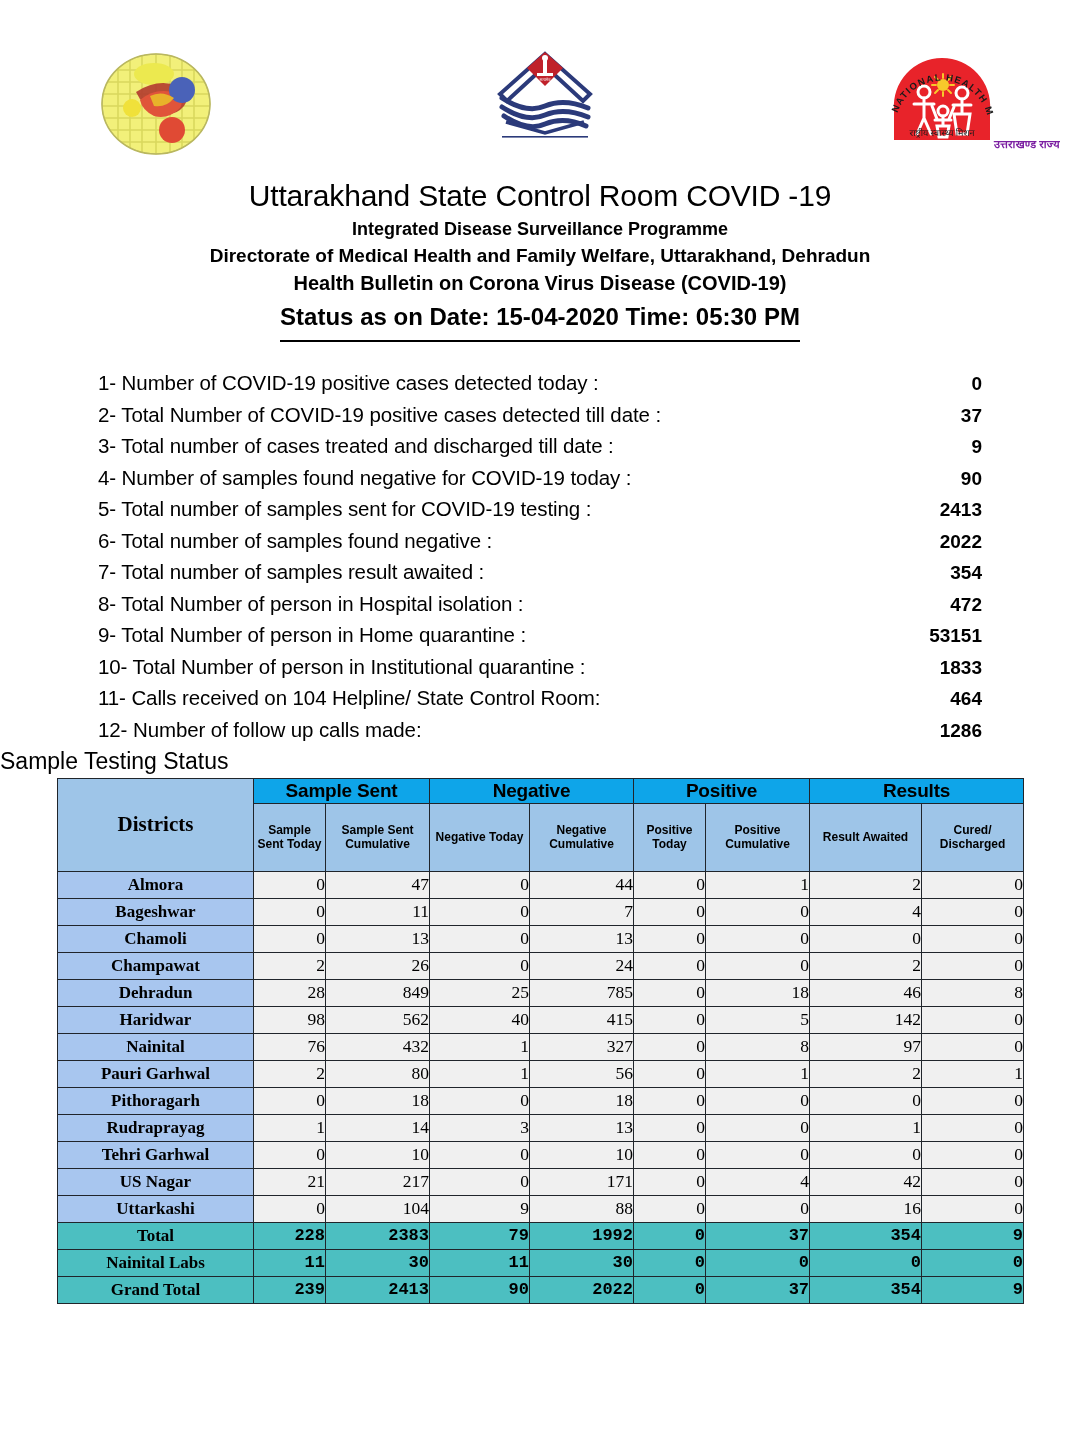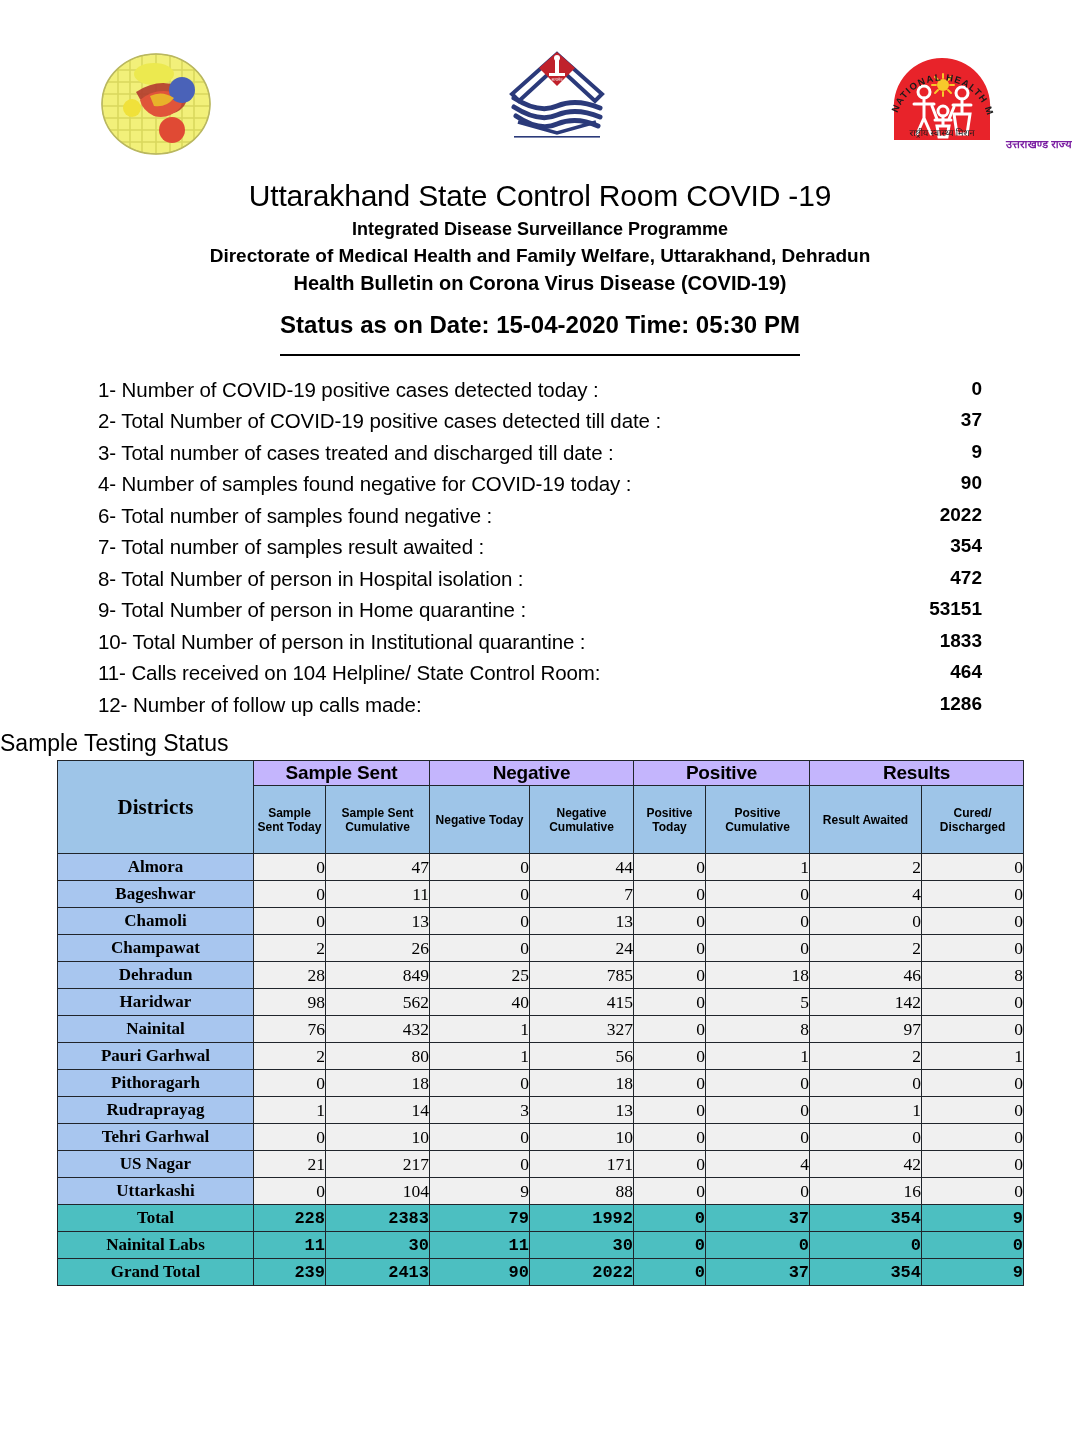--- a/index.html
+++ b/index.html
@@ -21,21 +21,21 @@
   .logo-strip {
     position: relative;
     height: 125px;
     margin-top: 48px;
   }
   .logo {
     position: absolute;
     top: 0;
   }
   .logo-left  { left: 96px;  width: 120px; height: 112px; }
-  .logo-mid   { left: 494px; width: 126px; height: 115px; }
+  .logo-mid   { left: 482px; width: 126px; height: 115px; }
   .logo-right { left: 866px; width: 152px; height: 110px; }
 
   .uk-caption {
     position: absolute;
     left: 482px;
     top: 88px;
     width: 126px;
     text-align: center;
     font-family: "Liberation Serif", serif;
     font-size: 11px;
@@ -69,35 +69,35 @@
   }
   .title-sub3 {
     font-size: 20px;
     font-weight: bold;
     margin-top: 3px;
     line-height: 1.2;
   }
   .status-line {
     font-size: 24px;
     font-weight: bold;
-    margin-top: 16px;
+    margin-top: 8px;
     display: inline-block;
     border-bottom: 2.5px solid #000;
-    padding-bottom: 14px;
+    padding-bottom: 8px;
     line-height: 1.2;
   }
 
   
   .stats {
     margin: 22px auto 0 auto;
     width: 884px;
   }
   .stat-row {
     display: flex;
-    align-items: flex-start;
+    align-items: flex-end;
     height: 31.5px;
   }
   .stat-label {
     flex: 1 1 auto;
     font-size: 20.5px;
     white-space: nowrap;
     letter-spacing: -0.1px;
   }
   .stat-value {
     flex: 0 0 90px;
@@ -123,21 +123,21 @@
     border-collapse: collapse;
     table-layout: fixed;
     border: 1.5px solid #000;
   }
   table.sts th, table.sts td {
     border: 1px solid #20252b;
     padding: 0;
   }
   
   .grp-th {
-    background: #c4b5fd;
+    background: #0ea5e9;
     font-family: "Liberation Sans", sans-serif;
     font-size: 19px;
     font-weight: bold;
     text-align: center;
     height: 25px;
     letter-spacing: -0.2px;
   }
   .districts-th {
     background: #9ec5e8;
     font-family: "Liberation Serif", serif;
@@ -325,20 +325,24 @@
     </div>
     <div class="stat-row">
       <div class="stat-label">3- Total number of cases treated and discharged till date :</div>
       <div class="stat-value">9</div>
     </div>
     <div class="stat-row">
       <div class="stat-label">4- Number of samples found negative for COVID-19 today :</div>
       <div class="stat-value">90</div>
     </div>
     <div class="stat-row">
+      <div class="stat-label">5- Total number of samples sent for COVID-19 testing :</div>
+      <div class="stat-value">2413</div>
+    </div>
+    <div class="stat-row">
       <div class="stat-label">6- Total number of samples found negative :</div>
       <div class="stat-value">2022</div>
     </div>
     <div class="stat-row">
       <div class="stat-label">7- Total number of samples result awaited :</div>
       <div class="stat-value">354</div>
     </div>
     <div class="stat-row">
       <div class="stat-label">8- Total Number of person in Hospital isolation :</div>
       <div class="stat-value">472</div>

